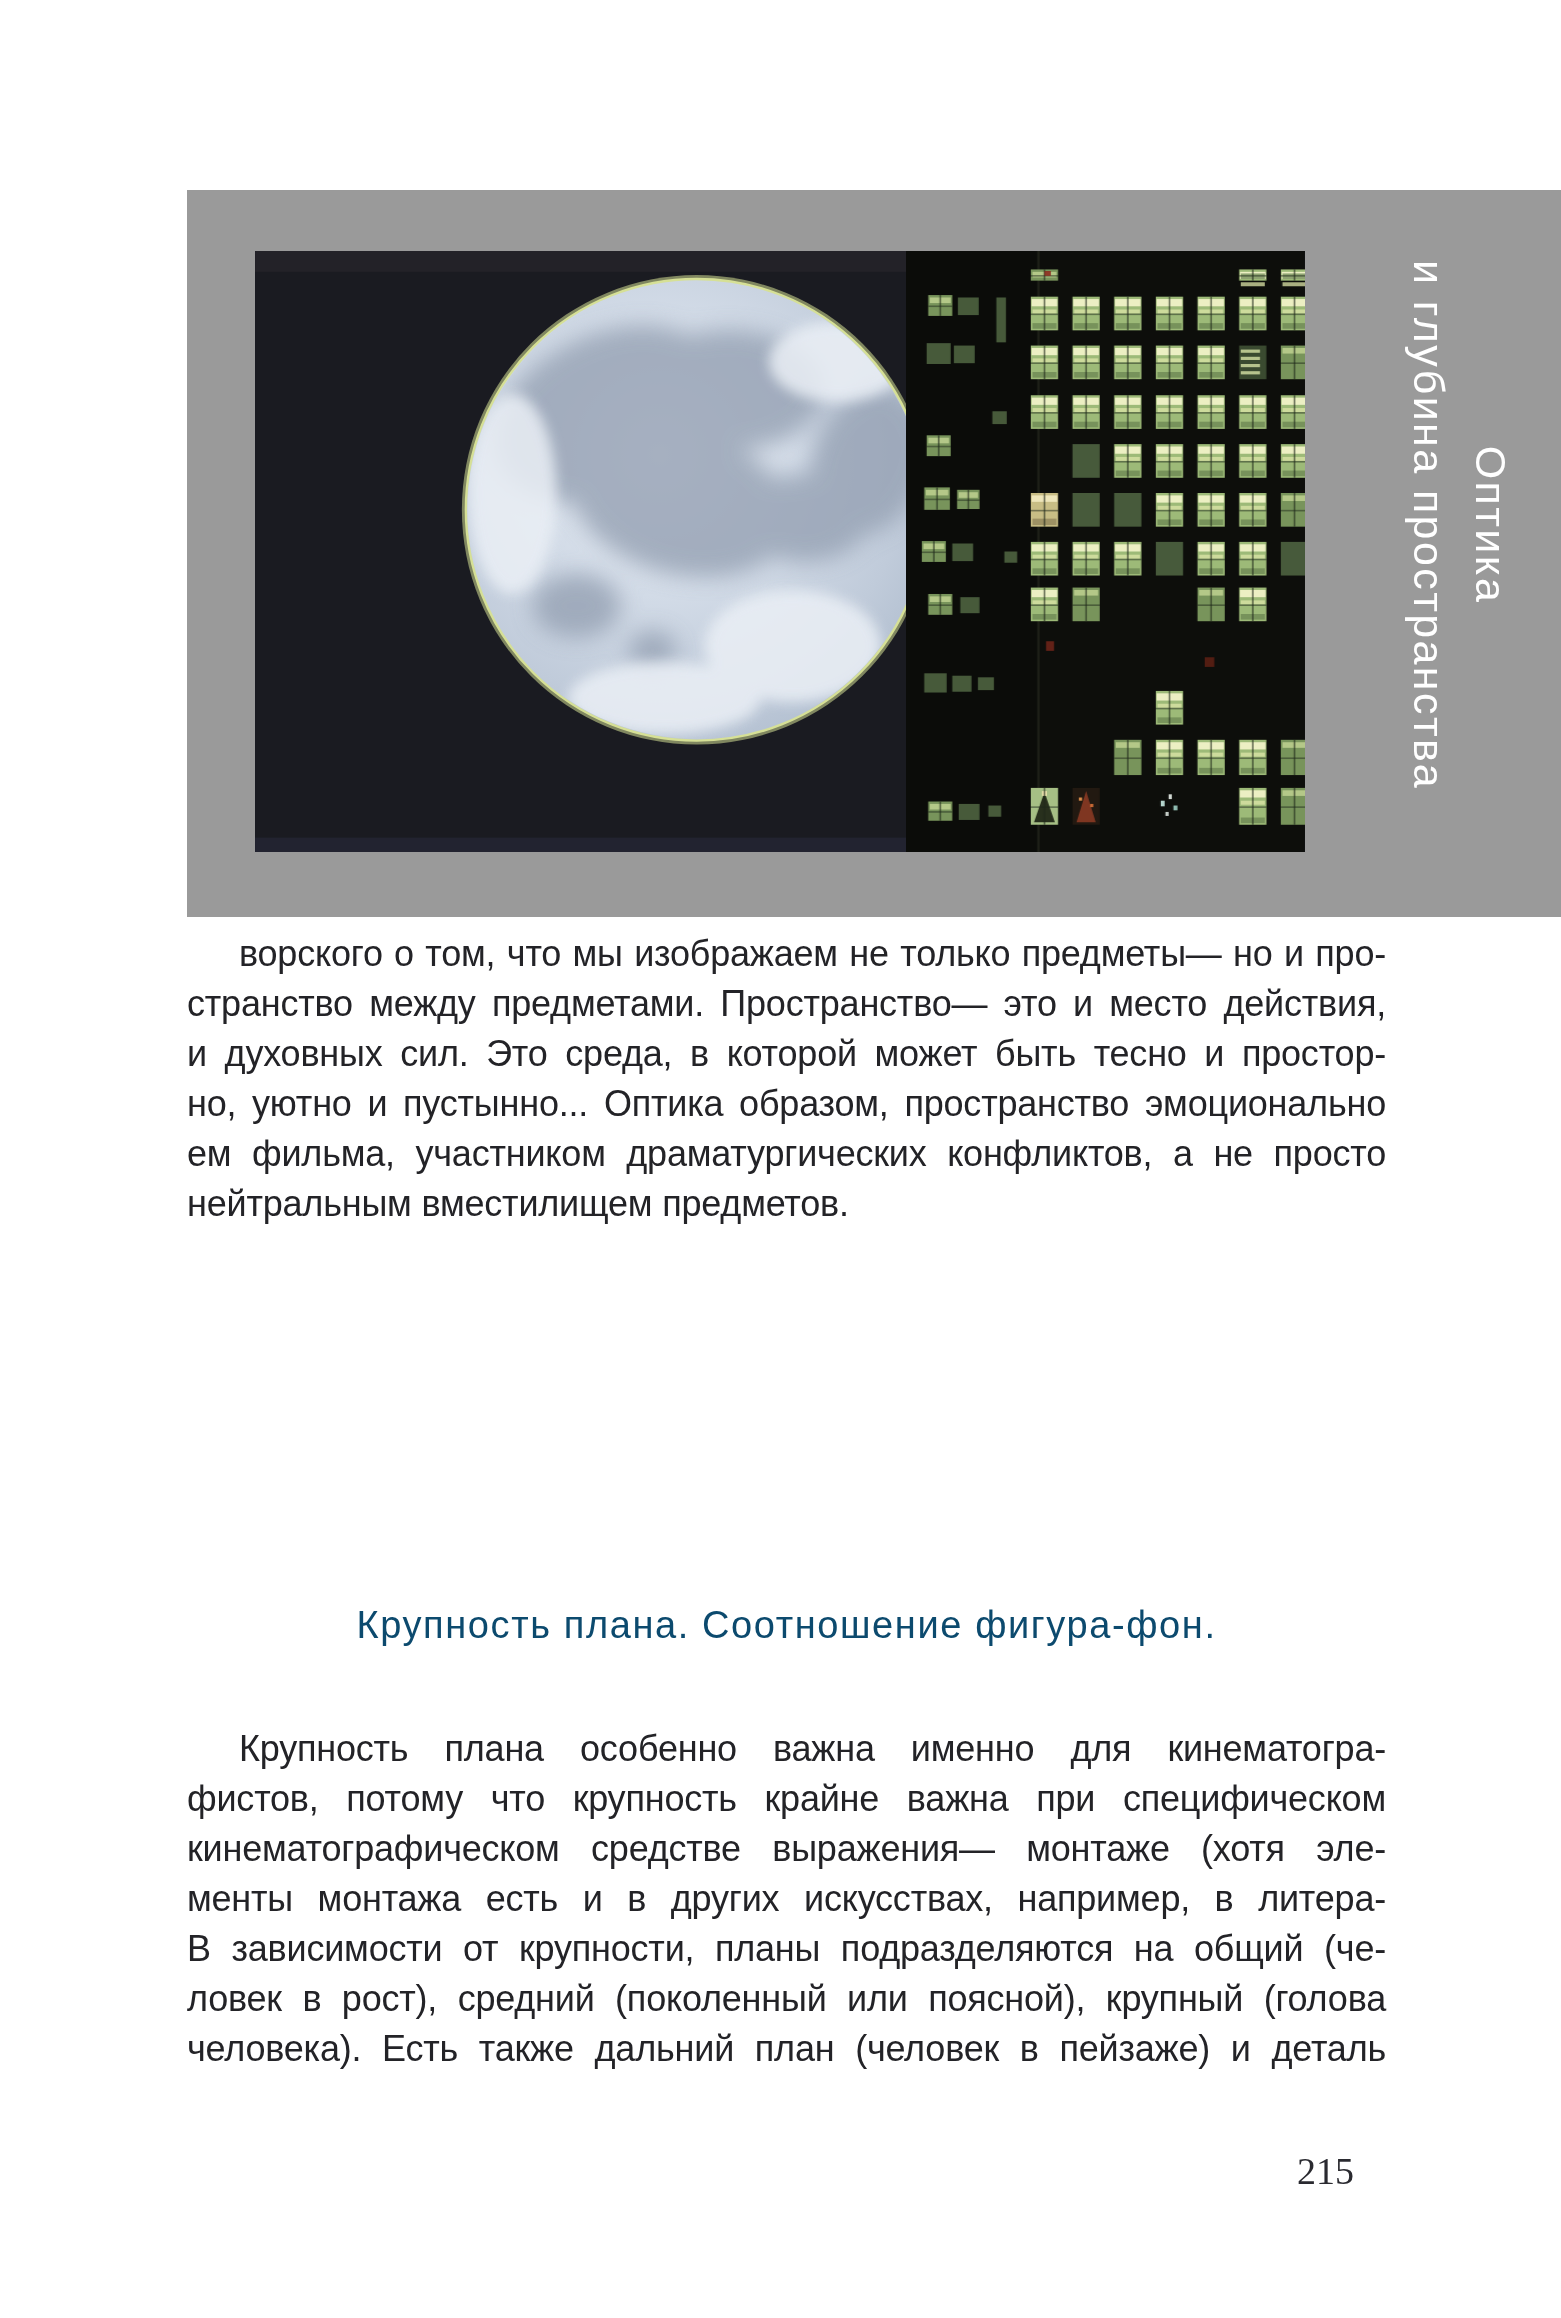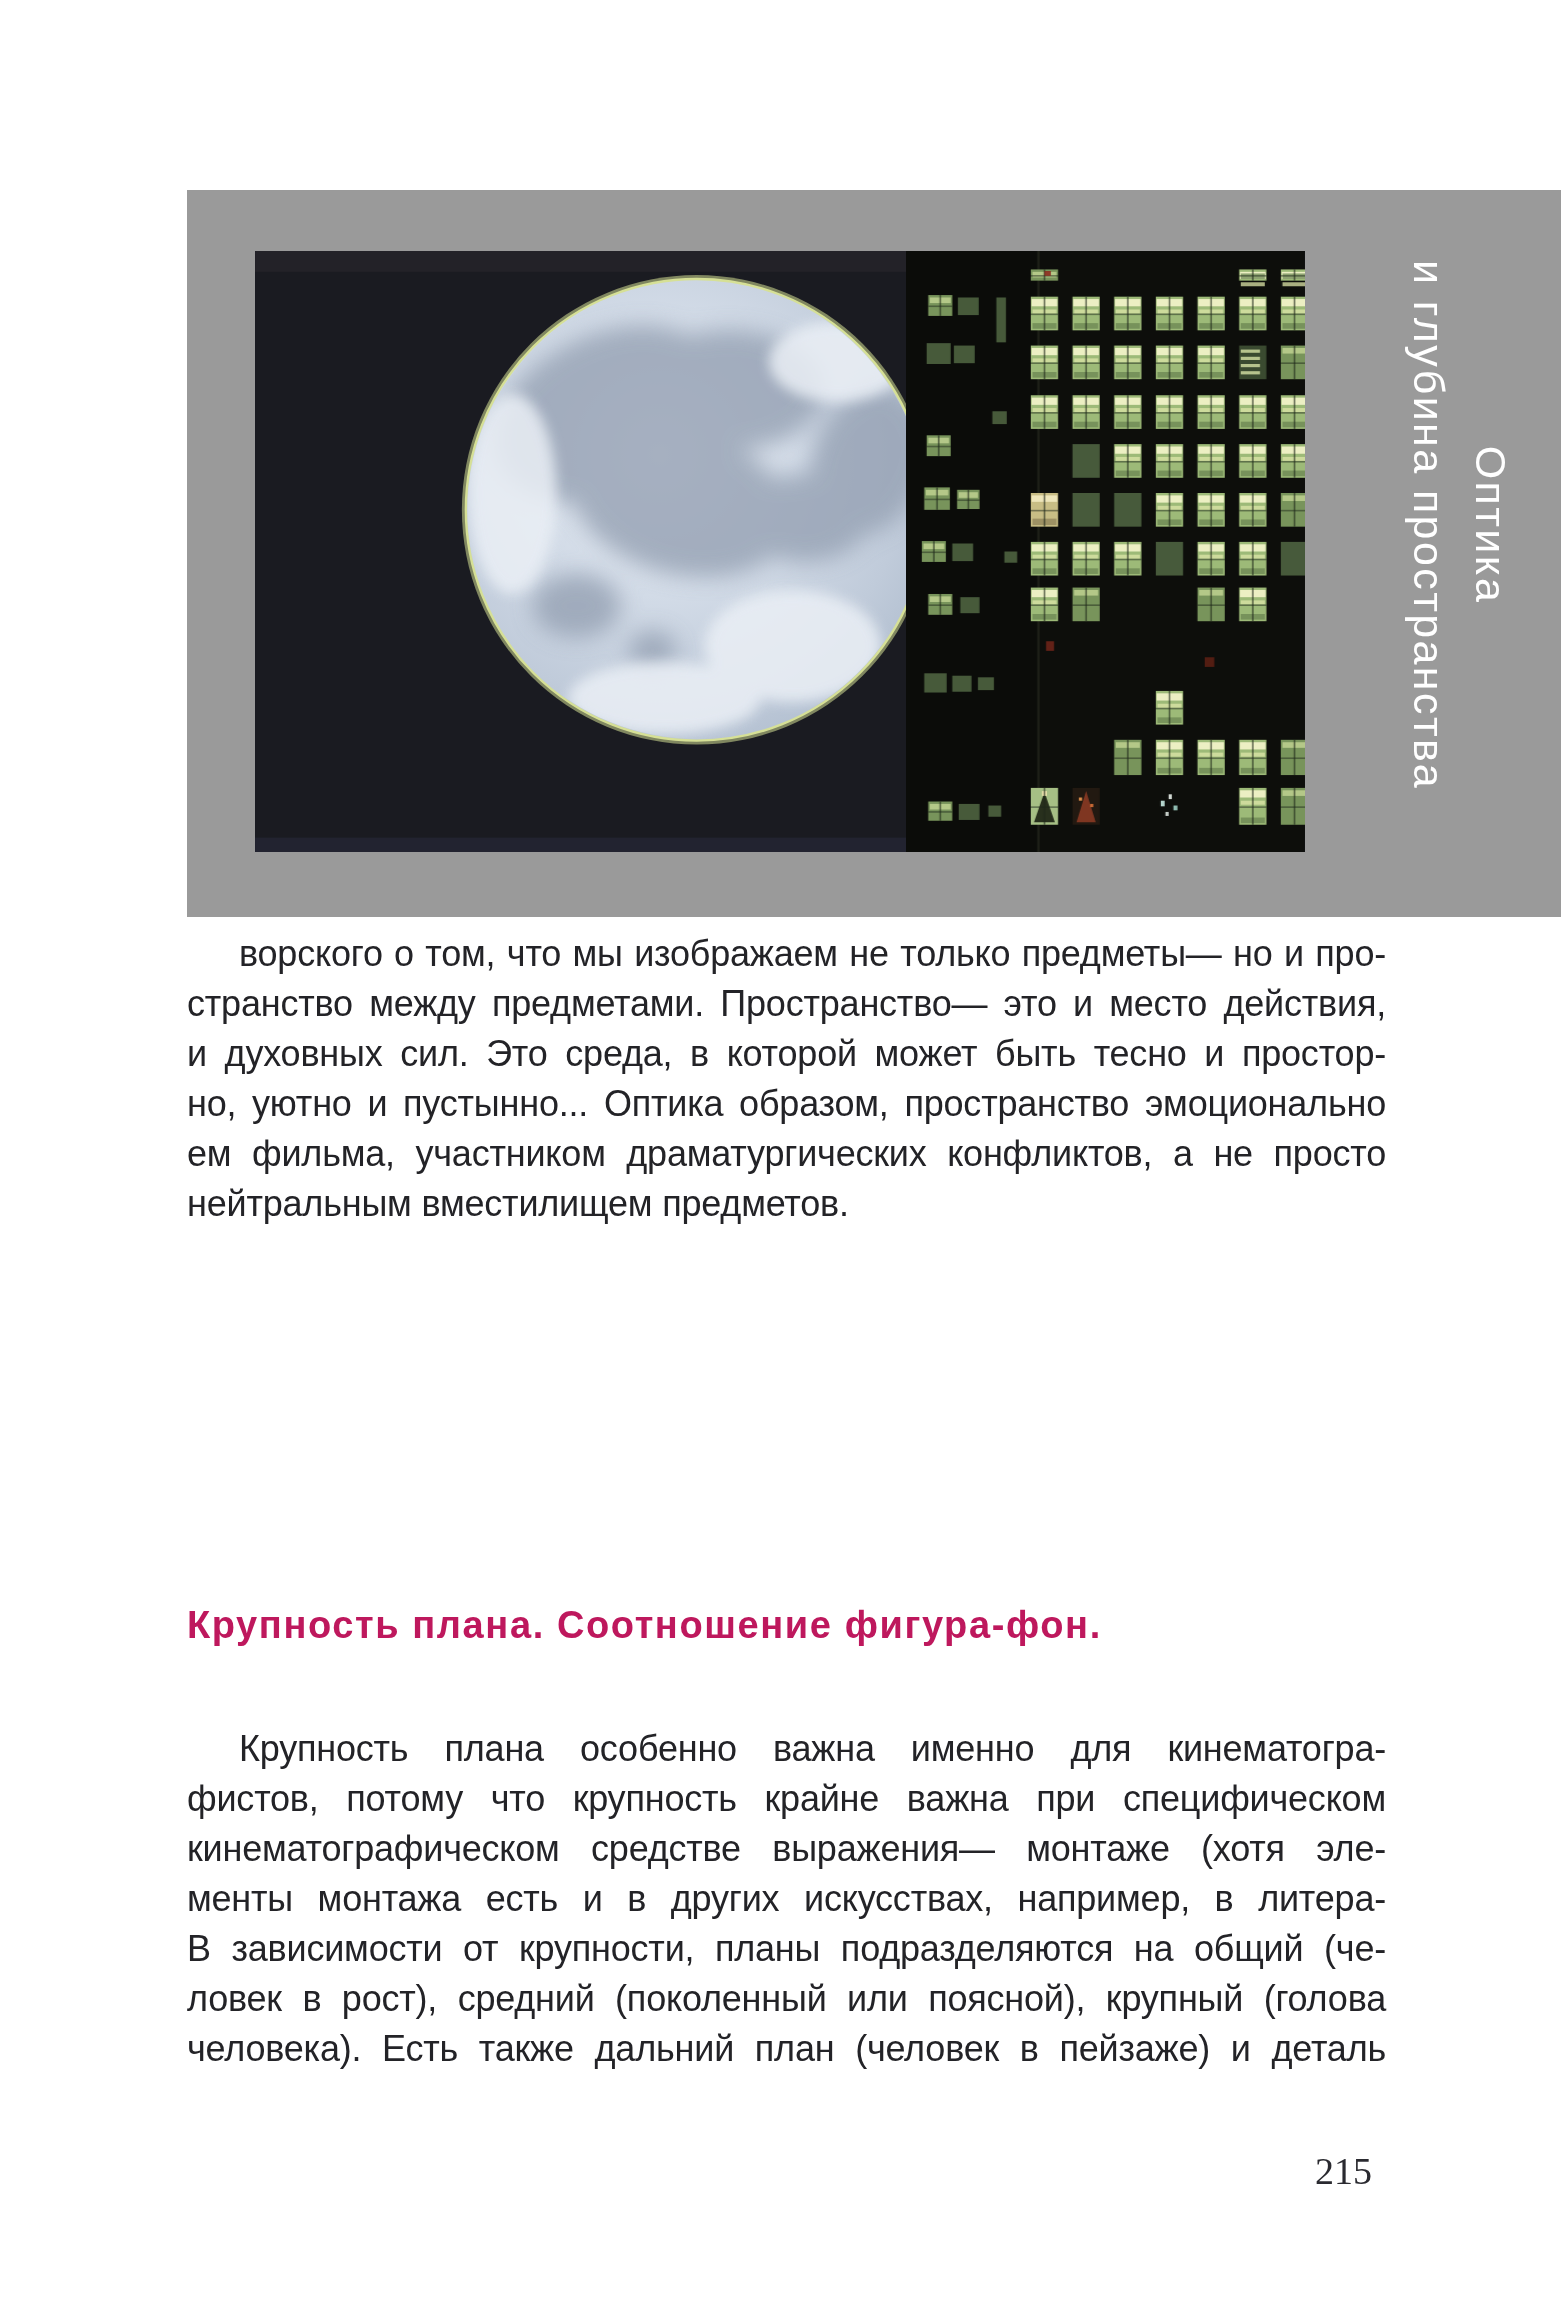--- a/index.html
+++ b/index.html
@@ -30,25 +30,25 @@
   #para1{top:929px;}
   #para2{top:1688px;margin-top:36px;}
   .tline{
     font-size:36px;line-height:50px;letter-spacing:-0.2px;
     text-align:justify;text-align-last:justify;white-space:normal;
   }
   .tline:first-child{text-indent:52px;}
   #para1 .tline:last-child{text-align-last:left;}
   #heading{
     position:absolute;left:187px;top:1604px;width:1199px;
-    font-weight:bold;font-size:38px;letter-spacing:1.6px;
-    color:#be185d;
+    text-align:center;font-weight:normal;font-size:38px;letter-spacing:1.6px;
+    color:#0c4a6e;
   }
   #pagenum{
-    position:absolute;right:190px;top:2152px;
+    position:absolute;right:208px;top:2152px;
     font-family:"Liberation Serif", serif;font-size:38px;line-height:38px;
     color:#2a2a30;
   }
 </style>
 </head>
 <body>
 
 <div class="banner">
 
   <div class="photo">

